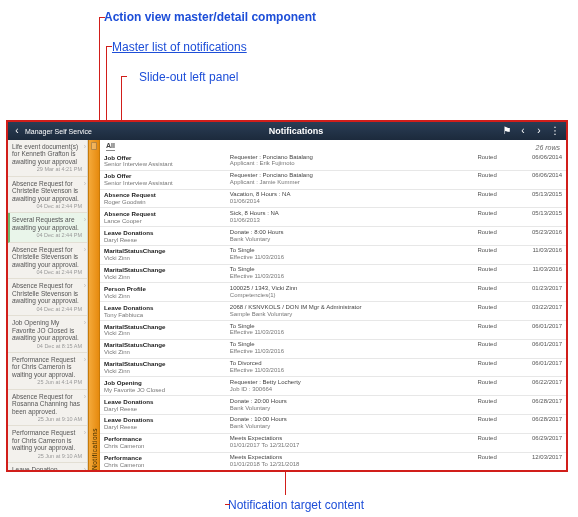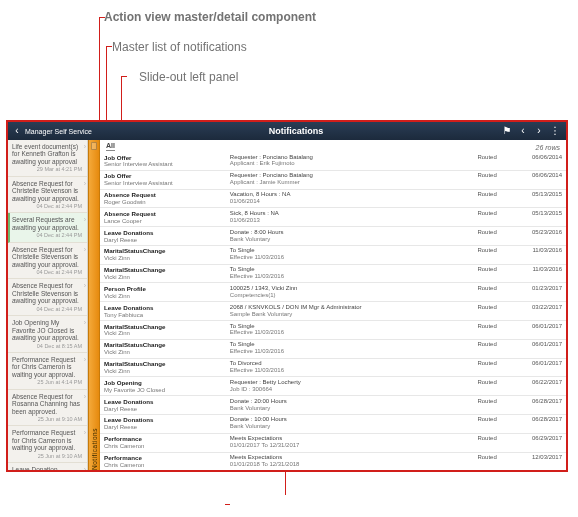--- a/index.html
+++ b/index.html
@@ -1,20 +1,20 @@
 <!DOCTYPE html>
 <html><head>
 <meta charset="utf-8">
 <style>
   * { box-sizing: border-box; margin: 0; padding: 0; }
   body { font-family: Arial, Helvetica, sans-serif; font-size: 8px; background: #fff; }
 
   .canvas { position: relative; width: 578px; height: 517px; }
 
-  .label { color: #737373; font-size: 12px; font-weight: bold; position: absolute; white-space: nowrap; }
+  .label { color: #1d4ed8; font-size: 12px; font-weight: bold; position: absolute; white-space: nowrap; }
   .label.normal { font-weight: normal; }
   .pointer-line { position: absolute; background: #d11e1a; }
 
   .red-border { position: absolute; left: 6px; top: 120px; width: 562px; height: 352px; border: 2px solid #d11e1a; }
 
   .header-bar {
     position: absolute; left: 0; top: 0; right: 0; height: 18px;
     background: linear-gradient(#2a3d55, #1c2a3c);
     color: #fff; display: flex; align-items: center;
   }
@@ -66,22 +66,23 @@
   .col-date  { width: 14%; text-align:right; }
   .table td.col-stat, .table td.col-date { color:#555; }
 
 </style>
 </head>
 <body>
 
 <div class="canvas">
 
   <div class="label" style="left:104px; top:10px;">Action view master/detail component</div>
-  <div class="label normal" style="left:112px; top:40px;">Master list of notifications</div>
+  <div class="label normal" style="left:112px; top:40px;text-decoration:underline;">Master list of notifications</div>
   <div class="label normal" style="left:139px; top:70px;">Slide-out left panel</div>
+  <div class="label normal" style="left:228px; top:498px;">Notification target content</div>
 
   <div class="pointer-line" style="left:99px; top:17px; width:1px; height:103px;"></div>
   <div class="pointer-line" style="left:100px; top:17px; width:5px; height:1px;"></div>
 
   <div class="pointer-line" style="left:106px; top:46px; width:1px; height:185px;"></div>
   <div class="pointer-line" style="left:48px; top:230px; width:58px; height:1px;"></div>
   <div class="pointer-line" style="left:107px; top:46px; width:5px; height:1px;"></div>
 
   <div class="pointer-line" style="left:121px; top:76px; width:1px; height:100px;"></div>
   <div class="pointer-line" style="left:91px; top:175px; width:30px; height:1px;"></div>

